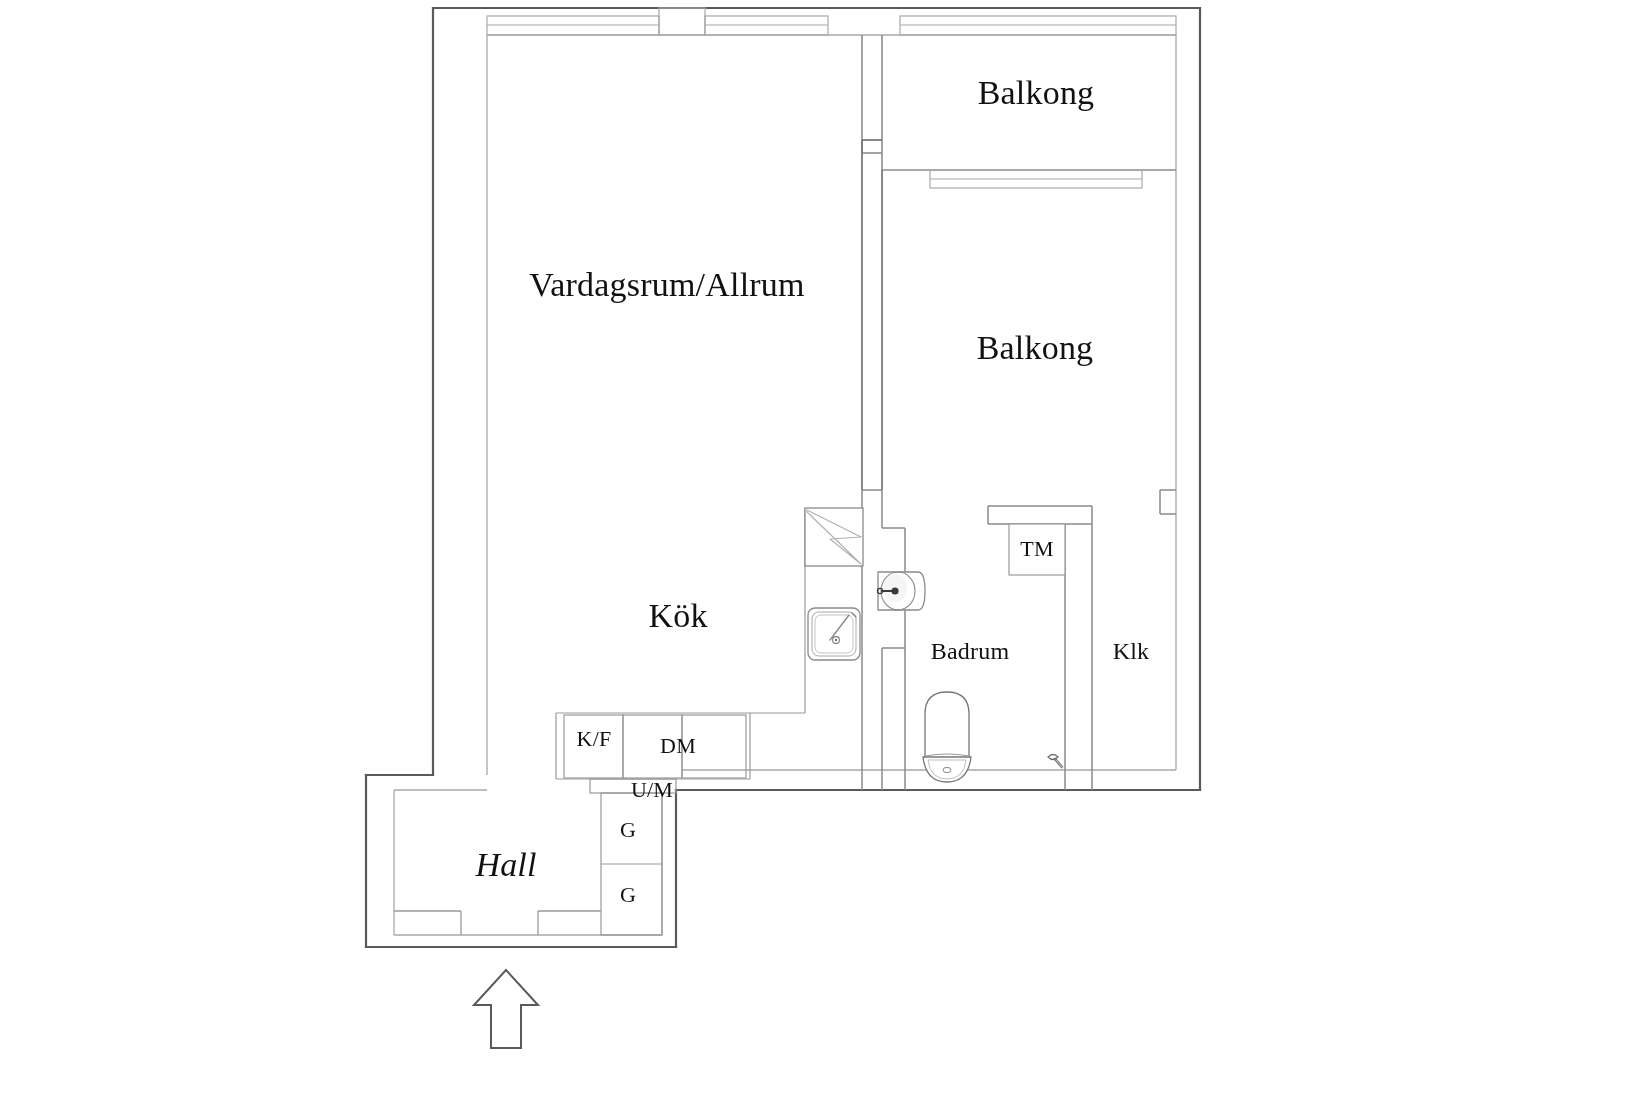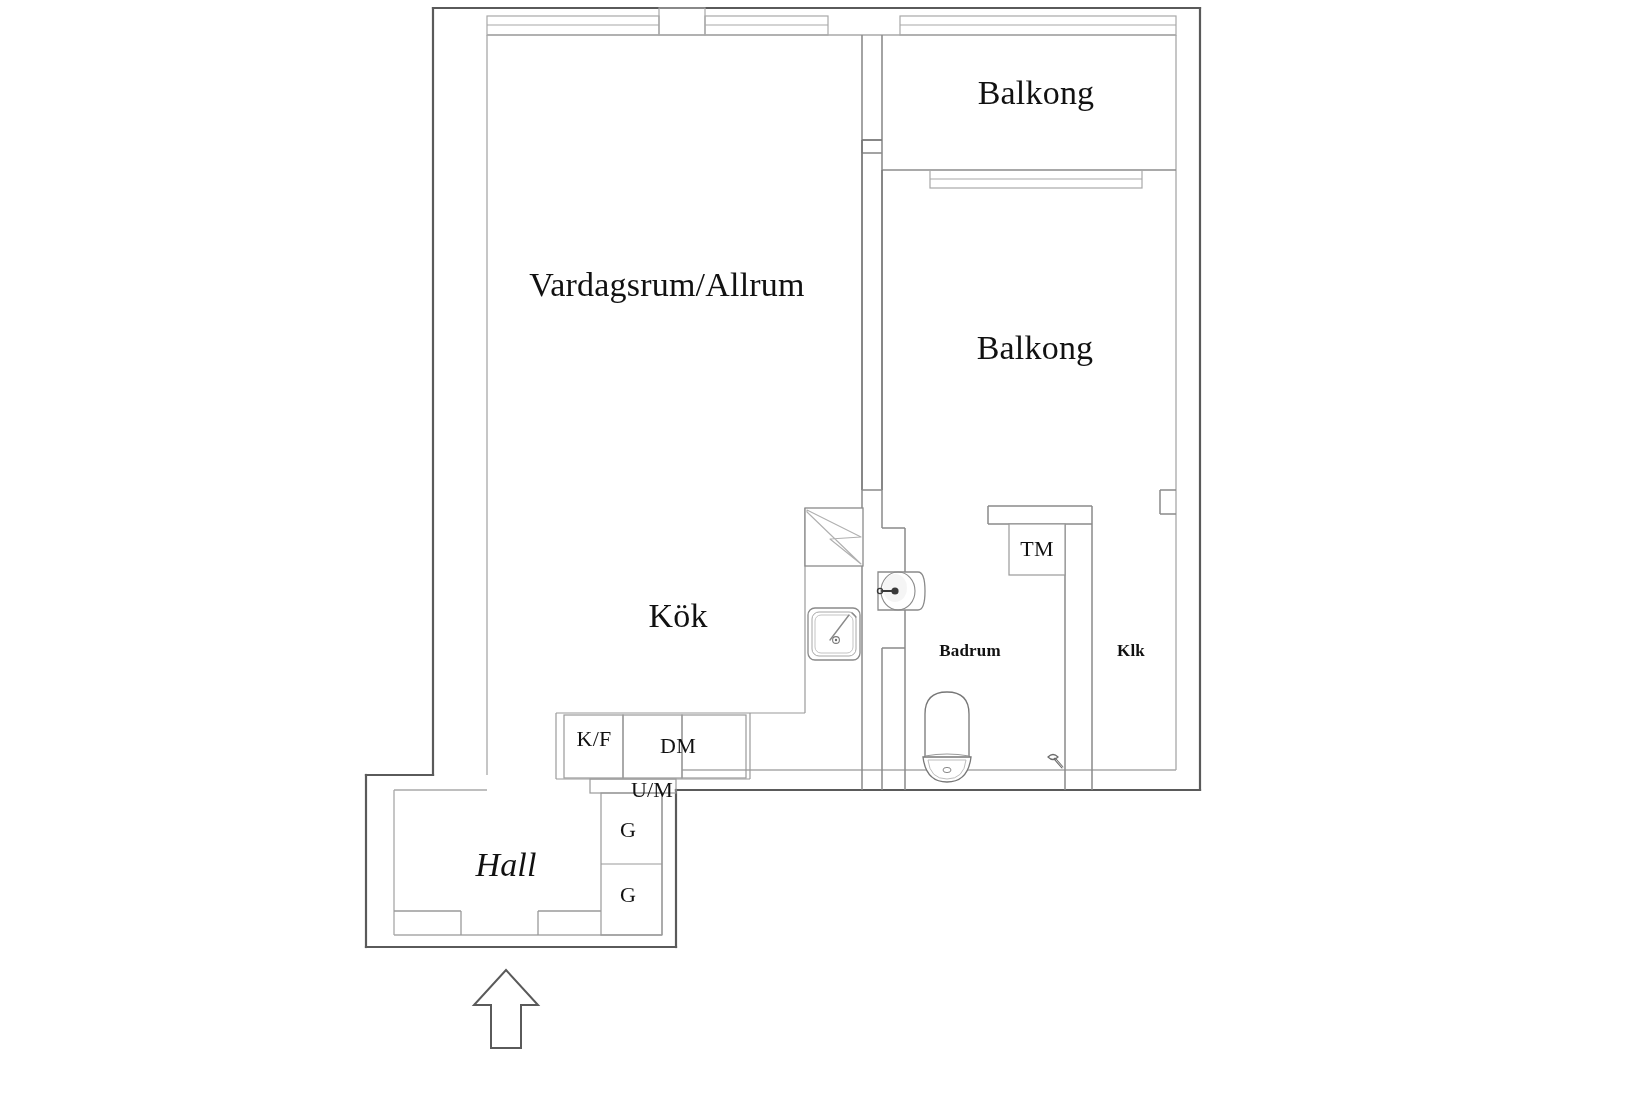--- a/index.html
+++ b/index.html
@@ -28,21 +28,21 @@
   }
   .room-label {
     position: absolute;
     font-family: "Liberation Serif", "DejaVu Serif", serif;
     color: #111111;
     white-space: nowrap;
     transform: translate(-50%, -50%);
     letter-spacing: 0.2px;
   }
   .lbl-lg   { font-size: 34px; }
-  .lbl-md   { font-size: 17px; font-weight: bold; }
+  .lbl-md   { font-size: 24px; }
   .lbl-sm   { font-size: 22px; text-align: right; }
 </style>
 </head>
 <body>
 
 <div id="floorplan-root">
 
   <svg class="plan" viewBox="0 0 1650 1100" xmlns="http://www.w3.org/2000/svg">
 
     <g fill="none" stroke="#5a5a5a" stroke-width="2.2" stroke-linejoin="miter" stroke-linecap="square">

